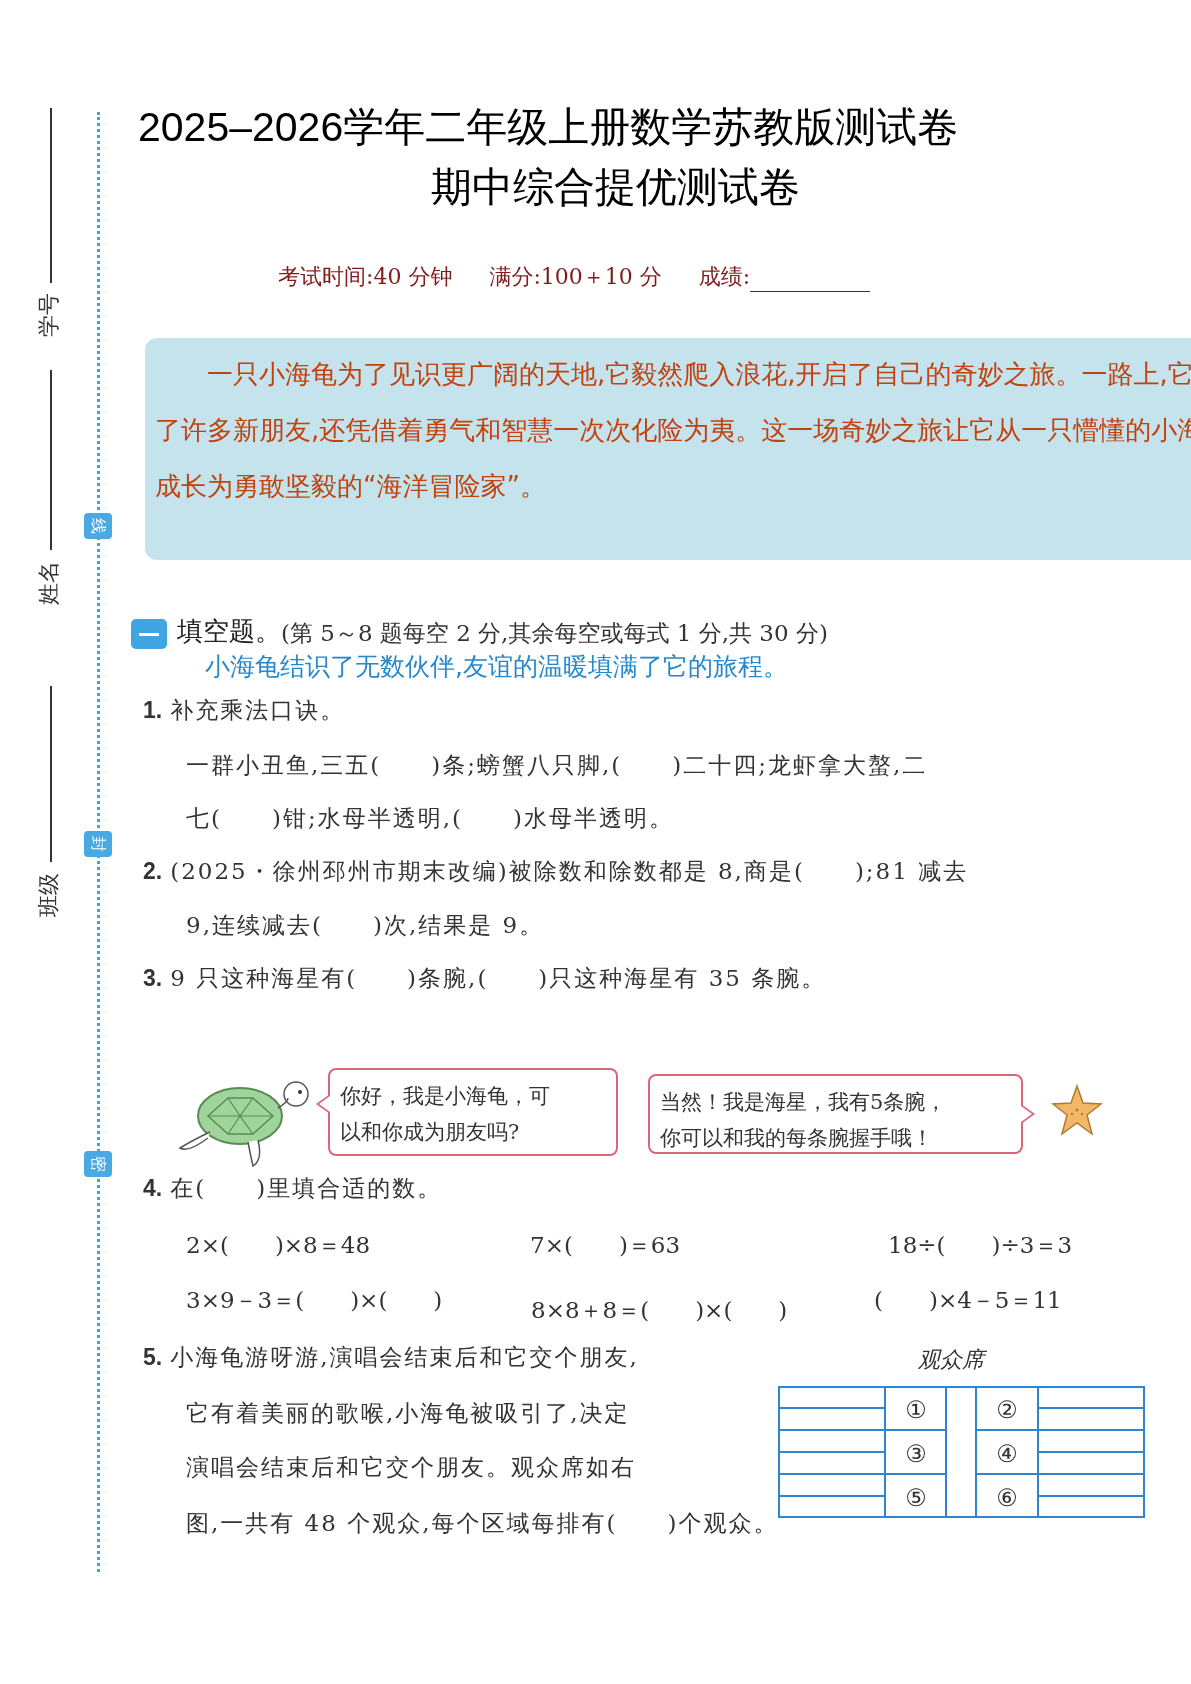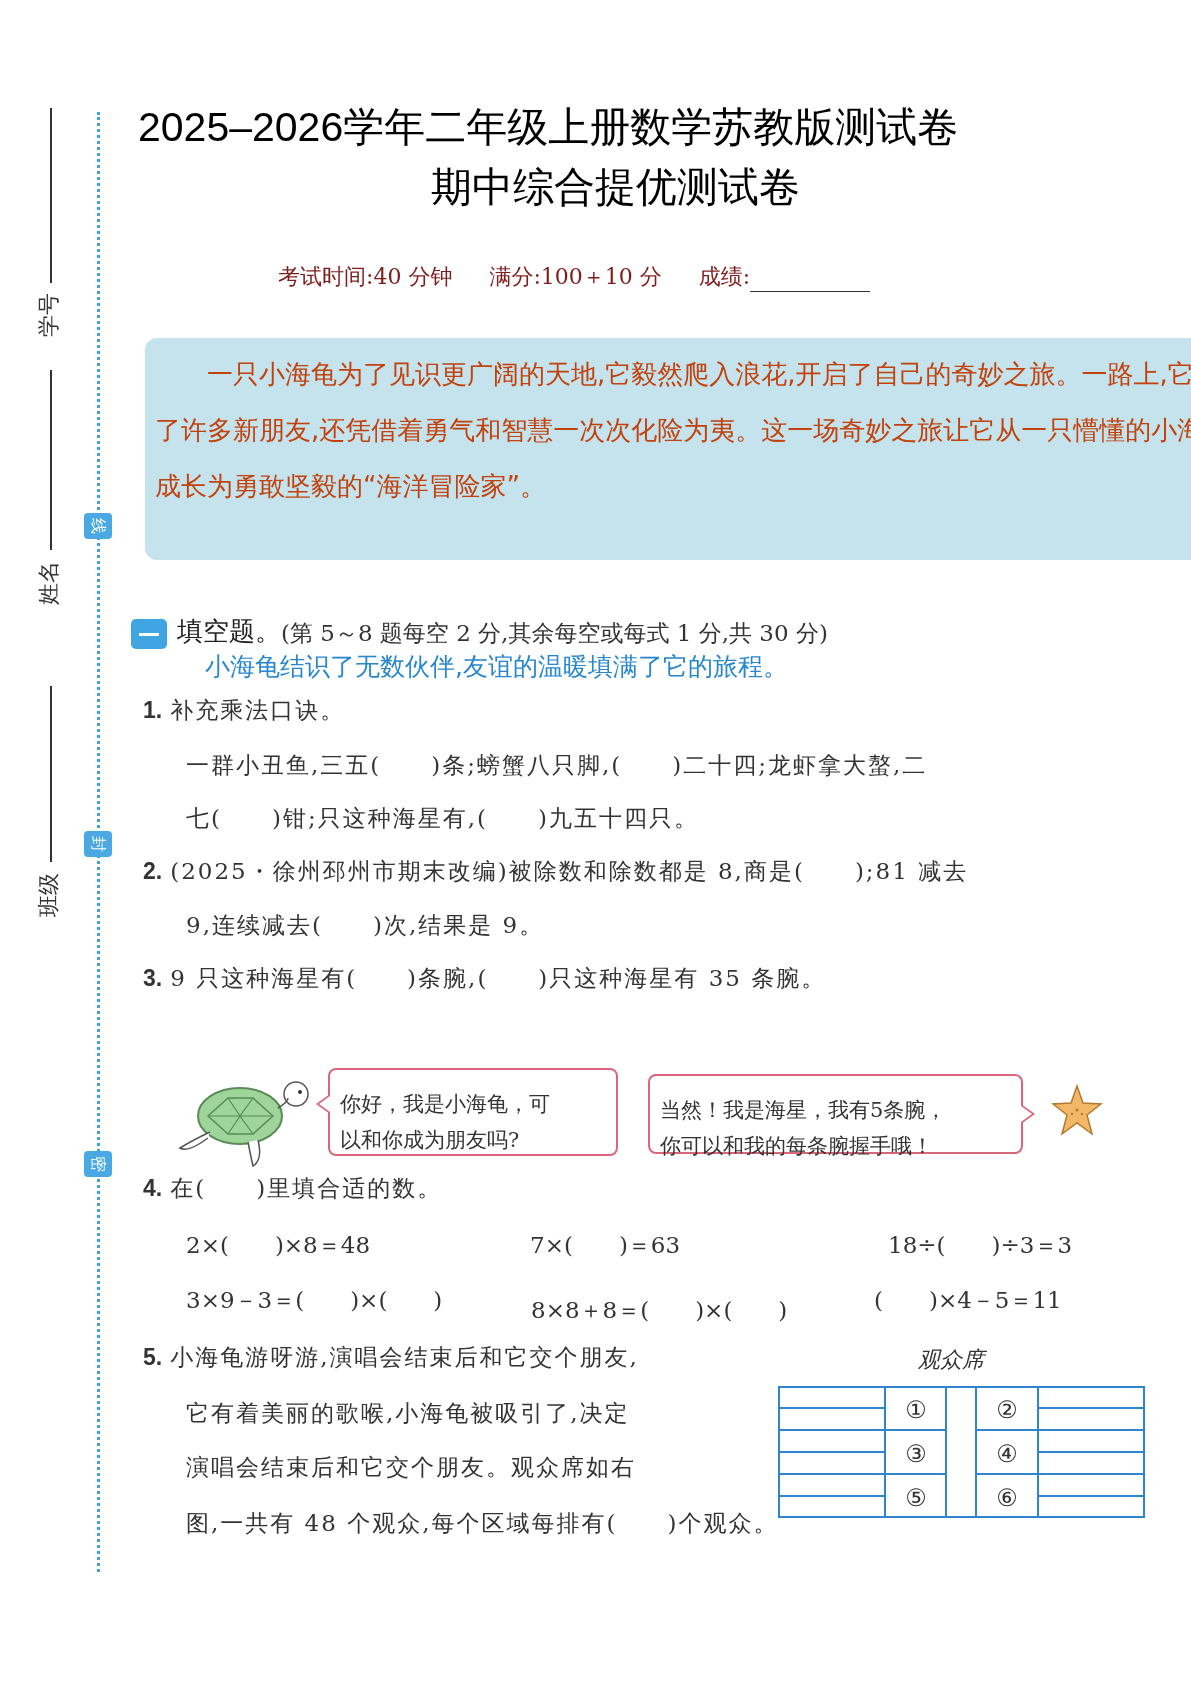--- a/index.html
+++ b/index.html
@@ -66,21 +66,21 @@
     position: absolute; left: 205px; top: 650px; font-family: "DejaVu Sans", sans-serif;
     font-size: 25px; color: #2787cc;
   }
 
   .q { position: absolute; left: 143px; font-size: 23px; color: #333; white-space: nowrap; letter-spacing: 2px; }
   .q .num { font-family: "Liberation Sans", sans-serif; font-weight: bold; margin-right: 8px; letter-spacing: 0; }
   .line { position: absolute; left: 186px; font-size: 23px; color: #333; white-space: nowrap; letter-spacing: 2px; }
 
   .bubble {
     position: absolute; border: 2px solid #d9667a; border-radius: 8px; background: #fff;
-    font-size: 21px; line-height: 36px; padding: 16px 10px; box-sizing: border-box; color: #333;
+    font-size: 21px; line-height: 36px; padding: 8px 10px; box-sizing: border-box; color: #333;
   }
   .bubble1 { left: 328px; top: 1068px; width: 290px; height: 88px; }
   .bubble2 { left: 648px; top: 1074px; width: 375px; height: 80px; }
   .tail-left { position:absolute; left:-14px; top:24px; width:0; height:0; border-top:10px solid transparent; border-bottom:10px solid transparent; border-right:14px solid #d9667a; }
   .tail-left::after { content:""; position:absolute; left:3px; top:-8px; border-top:8px solid transparent; border-bottom:8px solid transparent; border-right:11px solid #fff; }
   .tail-right { position:absolute; right:-14px; top:28px; width:0; height:0; border-top:10px solid transparent; border-bottom:10px solid transparent; border-left:14px solid #d9667a; }
   .tail-right::after { content:""; position:absolute; right:3px; top:-8px; border-top:8px solid transparent; border-bottom:8px solid transparent; border-left:11px solid #fff; }
 
   .turtle { position: absolute; left: 178px; top: 1068px; width: 140px; height: 100px; }
   .starfish { position: absolute; left: 1050px; top: 1084px; width: 54px; height: 54px; }
@@ -125,21 +125,21 @@
   <div class="badge"></div>
   <span class="section-title">填空题。</span>
   <span class="section-note">(第 5～8 题每空 2 分,其余每空或每式 1 分,共 30 分)</span>
 </div>
 <div class="subtitle">小海龟结识了无数伙伴,友谊的温暖填满了它的旅程。</div>
 
 <div class="q" style="top:695px;">
   <span class="num">1.</span><span>补充乘法口诀。</span>
 </div>
 <div class="line" style="top:750px;">一群小丑鱼,三五(　　)条;螃蟹八只脚,(　　)二十四;龙虾拿大螯,二</div>
-<div class="line" style="top:803px;">七(　　)钳;只这种海星有,(　　)九五十四只。</div>
+<div class="line" style="top:803px;">七(　　)钳;水母半透明,(　　)水母半透明。</div>
 
 <div class="q" style="top:856px;">
   <span class="num">2.</span><span>(2025・徐州邳州市期末改编)被除数和除数都是 8,商是(　　);81 减去</span>
 </div>
 <div class="line" style="top:910px;">9,连续减去(　　)次,结果是 9。</div>
 
 <div class="q" style="top:963px;">
   <span class="num">3.</span><span>9 只这种海星有(　　)条腕,(　　)只这种海星有 35 条腕。</span>
 </div>
 

